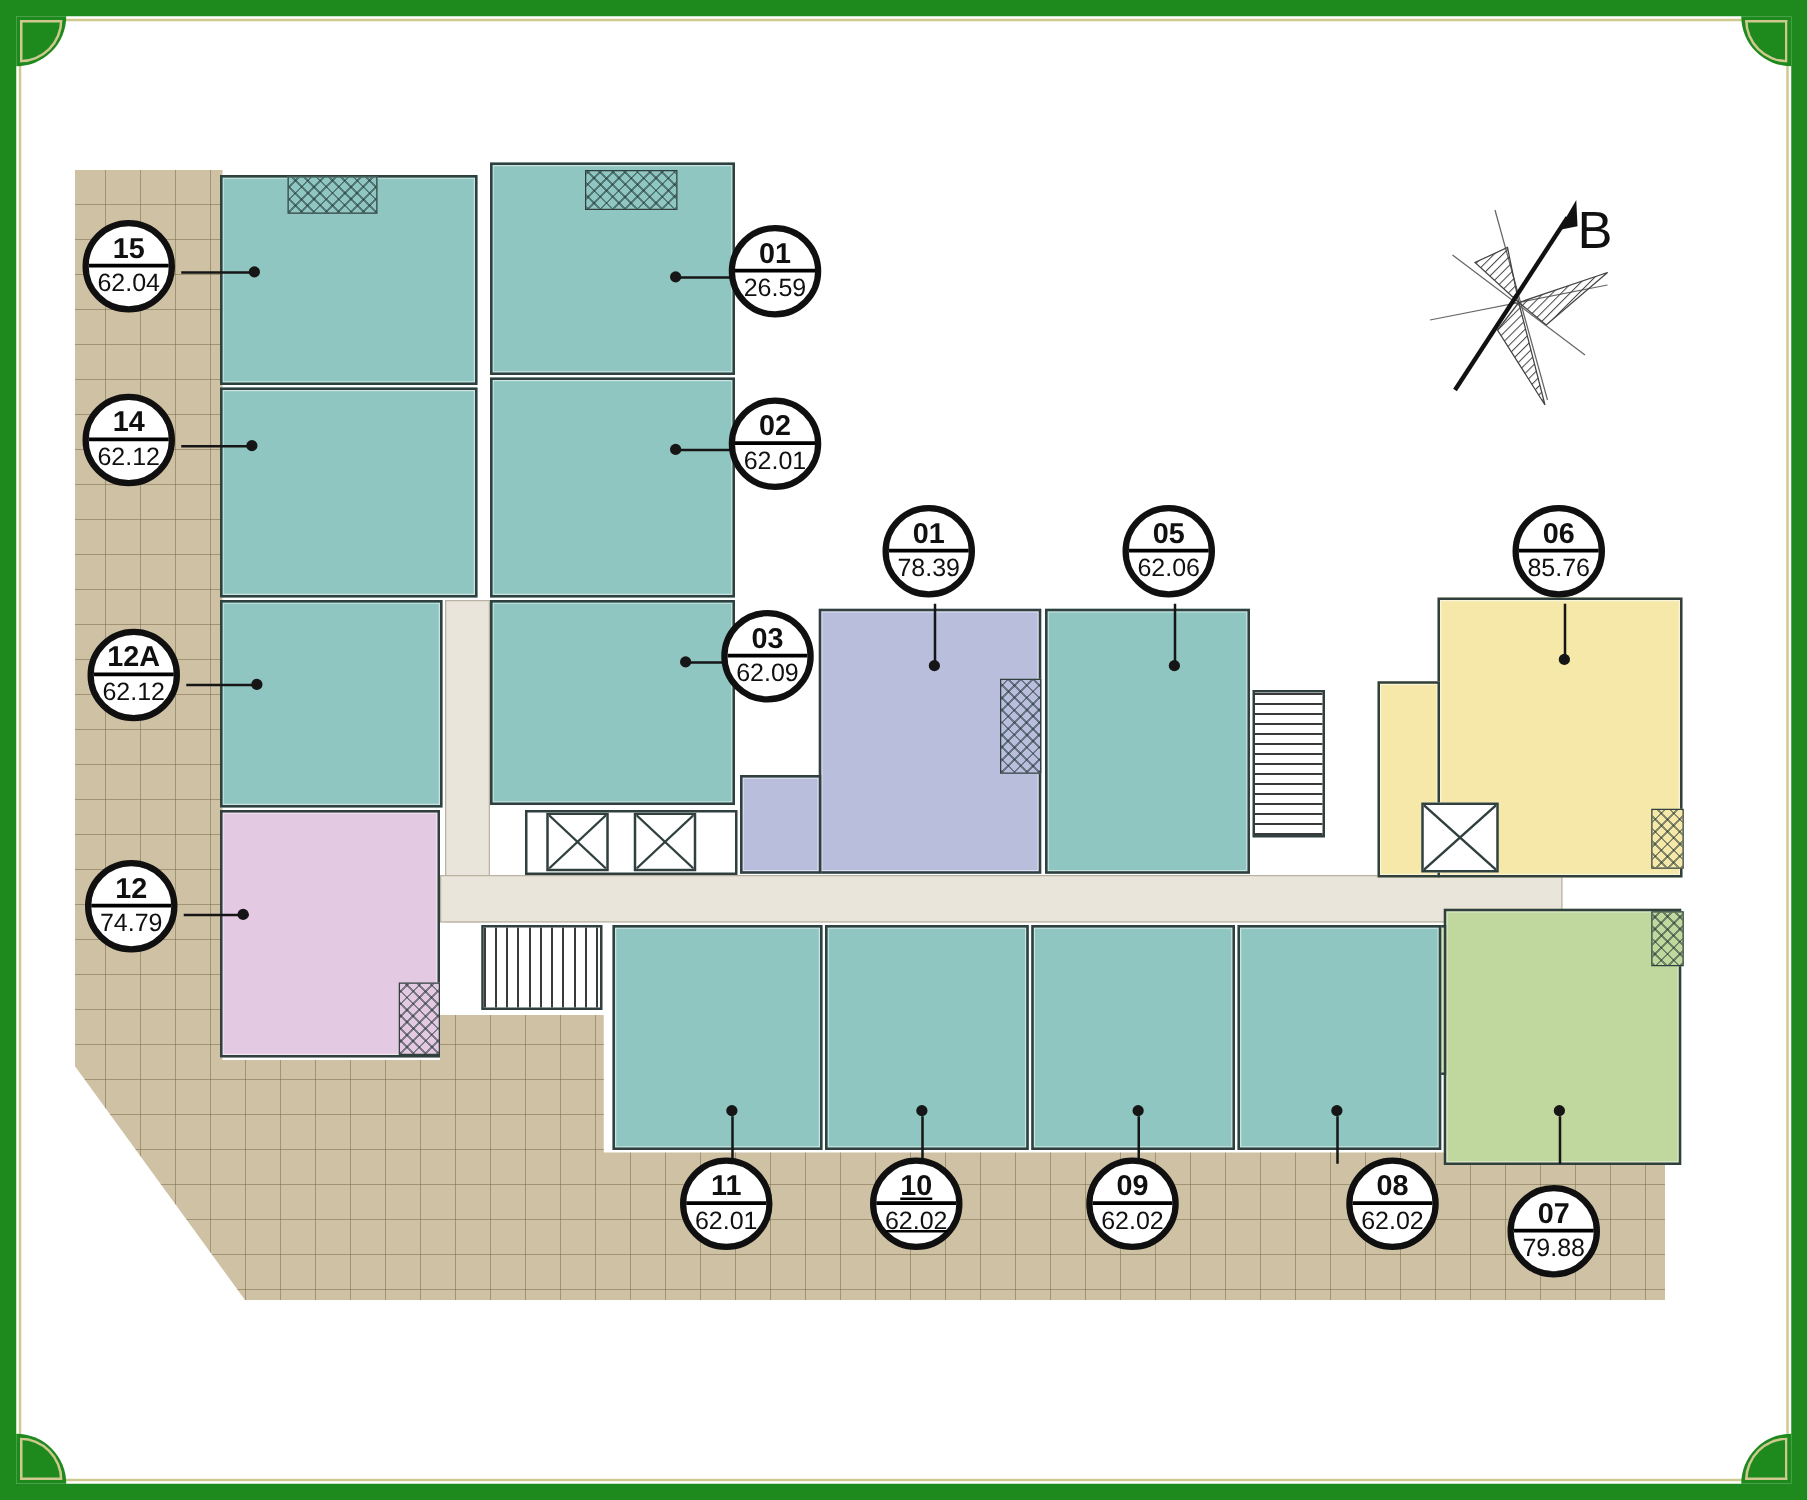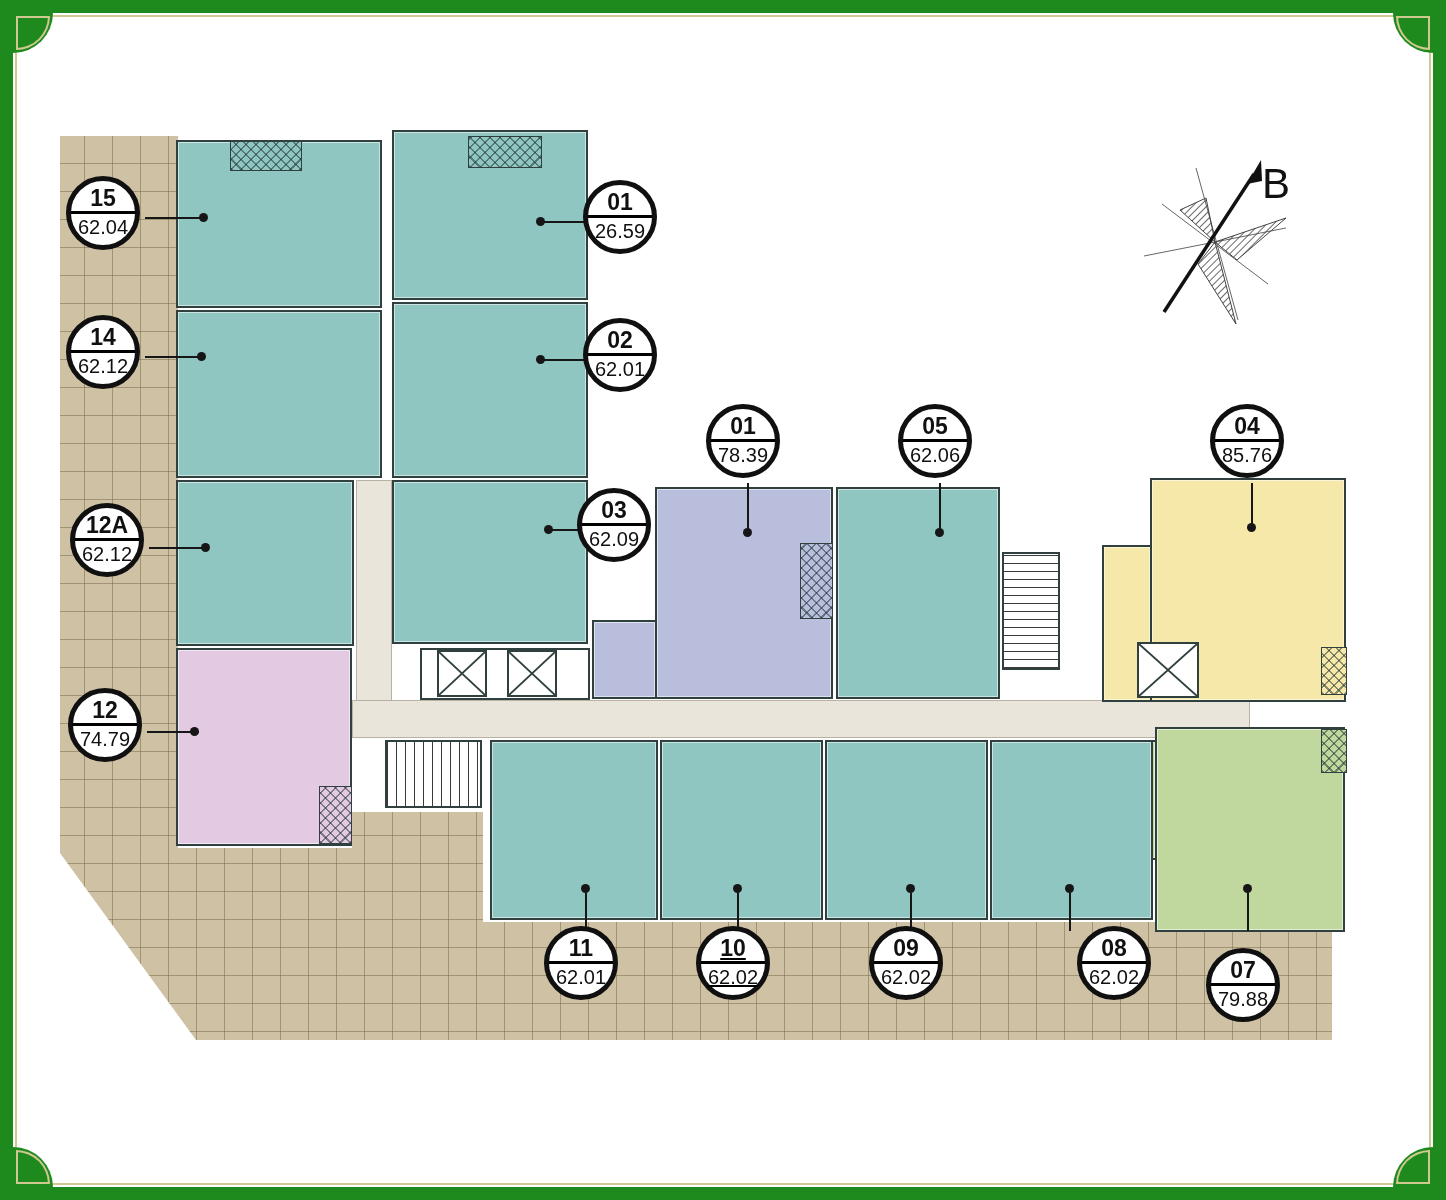--- a/index.html
+++ b/index.html
@@ -140,21 +140,21 @@
       </div>
       <div class="abs leader" style="left: 939px; top: 483px; width: 2px; height: 49px;"></div>
       <div class="abs dot" style="left: 935px; top: 528px;"></div>
       <div class="abs unit-label" style="left: 898px; top: 404px;">
         <span class="num">05</span>
         <span class="area">62.06</span>
       </div>
       <div class="abs leader" style="left: 1251px; top: 483px; width: 2px; height: 44px;"></div>
       <div class="abs dot" style="left: 1247px; top: 523px;"></div>
       <div class="abs unit-label" style="left: 1210px; top: 404px;">
-        <span class="num">04</span>
+        <span class="num">06</span>
         <span class="area">85.76</span>
       </div>
       <div class="abs leader" style="left: 1247px; top: 893px; width: 2px; height: 38px;"></div>
       <div class="abs dot" style="left: 1243px; top: 884px;"></div>
       <div class="abs unit-label" style="left: 1206px; top: 948px;">
         <span class="num">07</span>
         <span class="area">79.88</span>
       </div>
       <div class="abs leader" style="left: 1069px; top: 893px; width: 2px; height: 38px;"></div>
       <div class="abs dot" style="left: 1065px; top: 884px;"></div>

